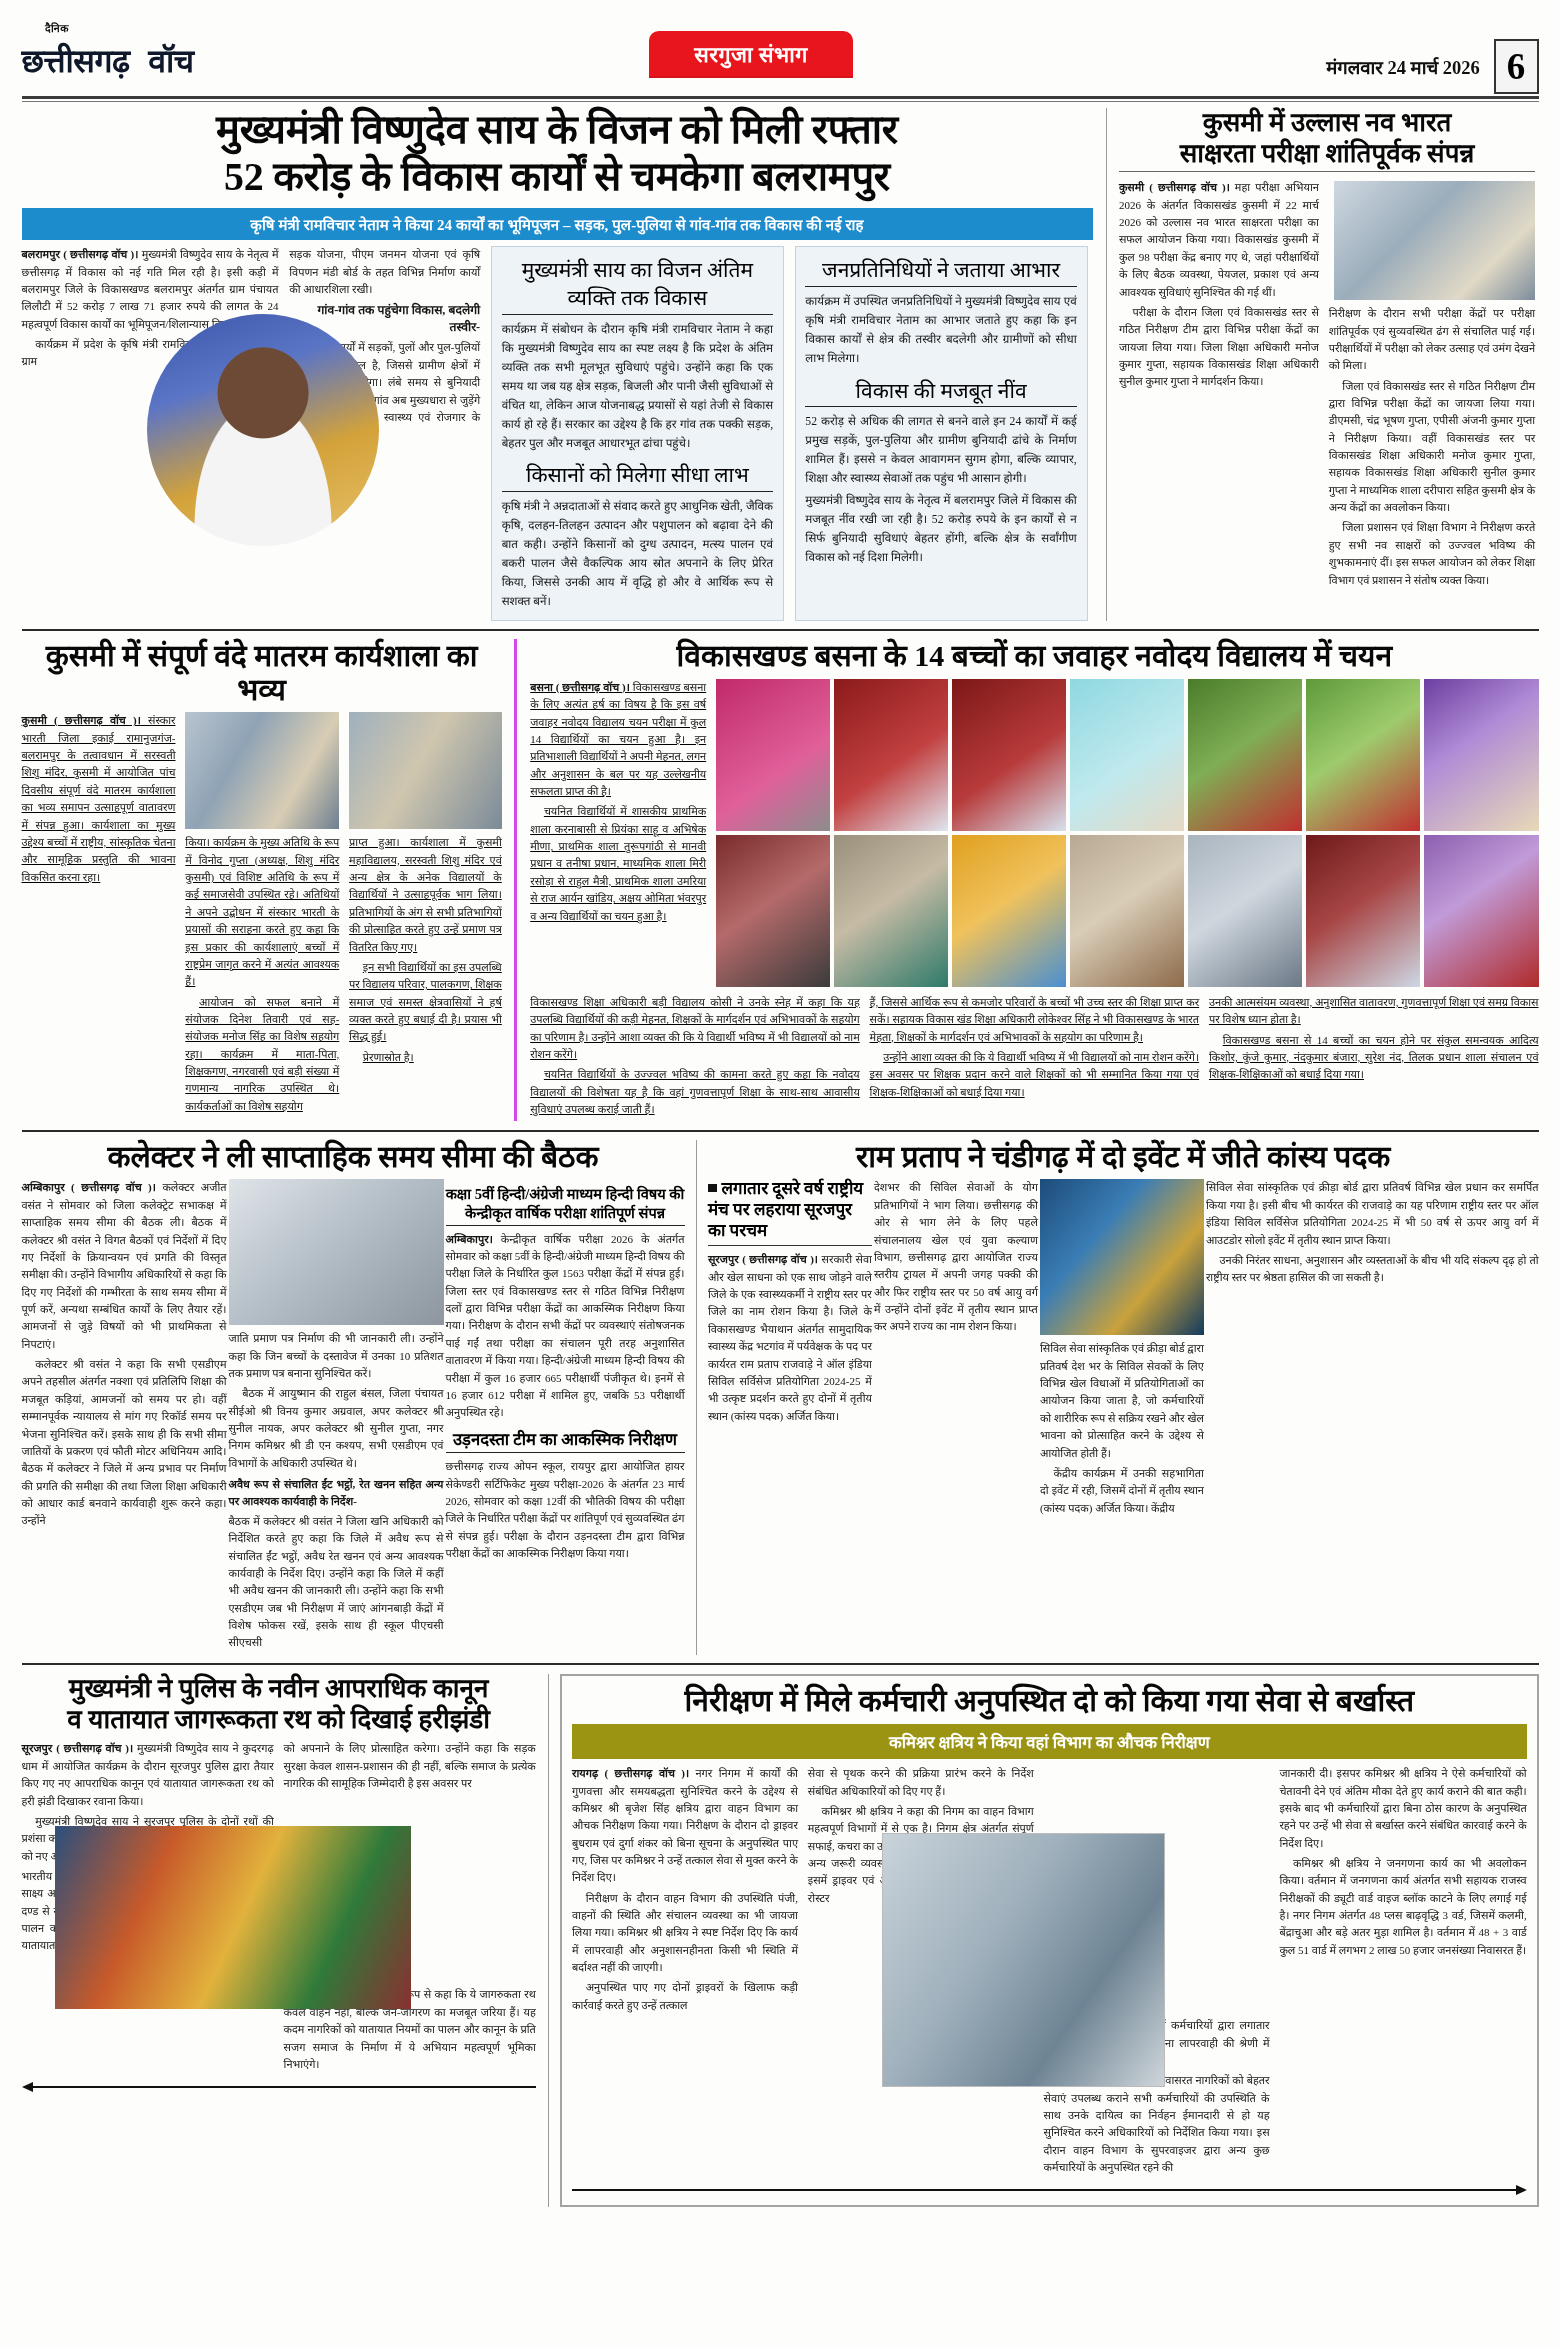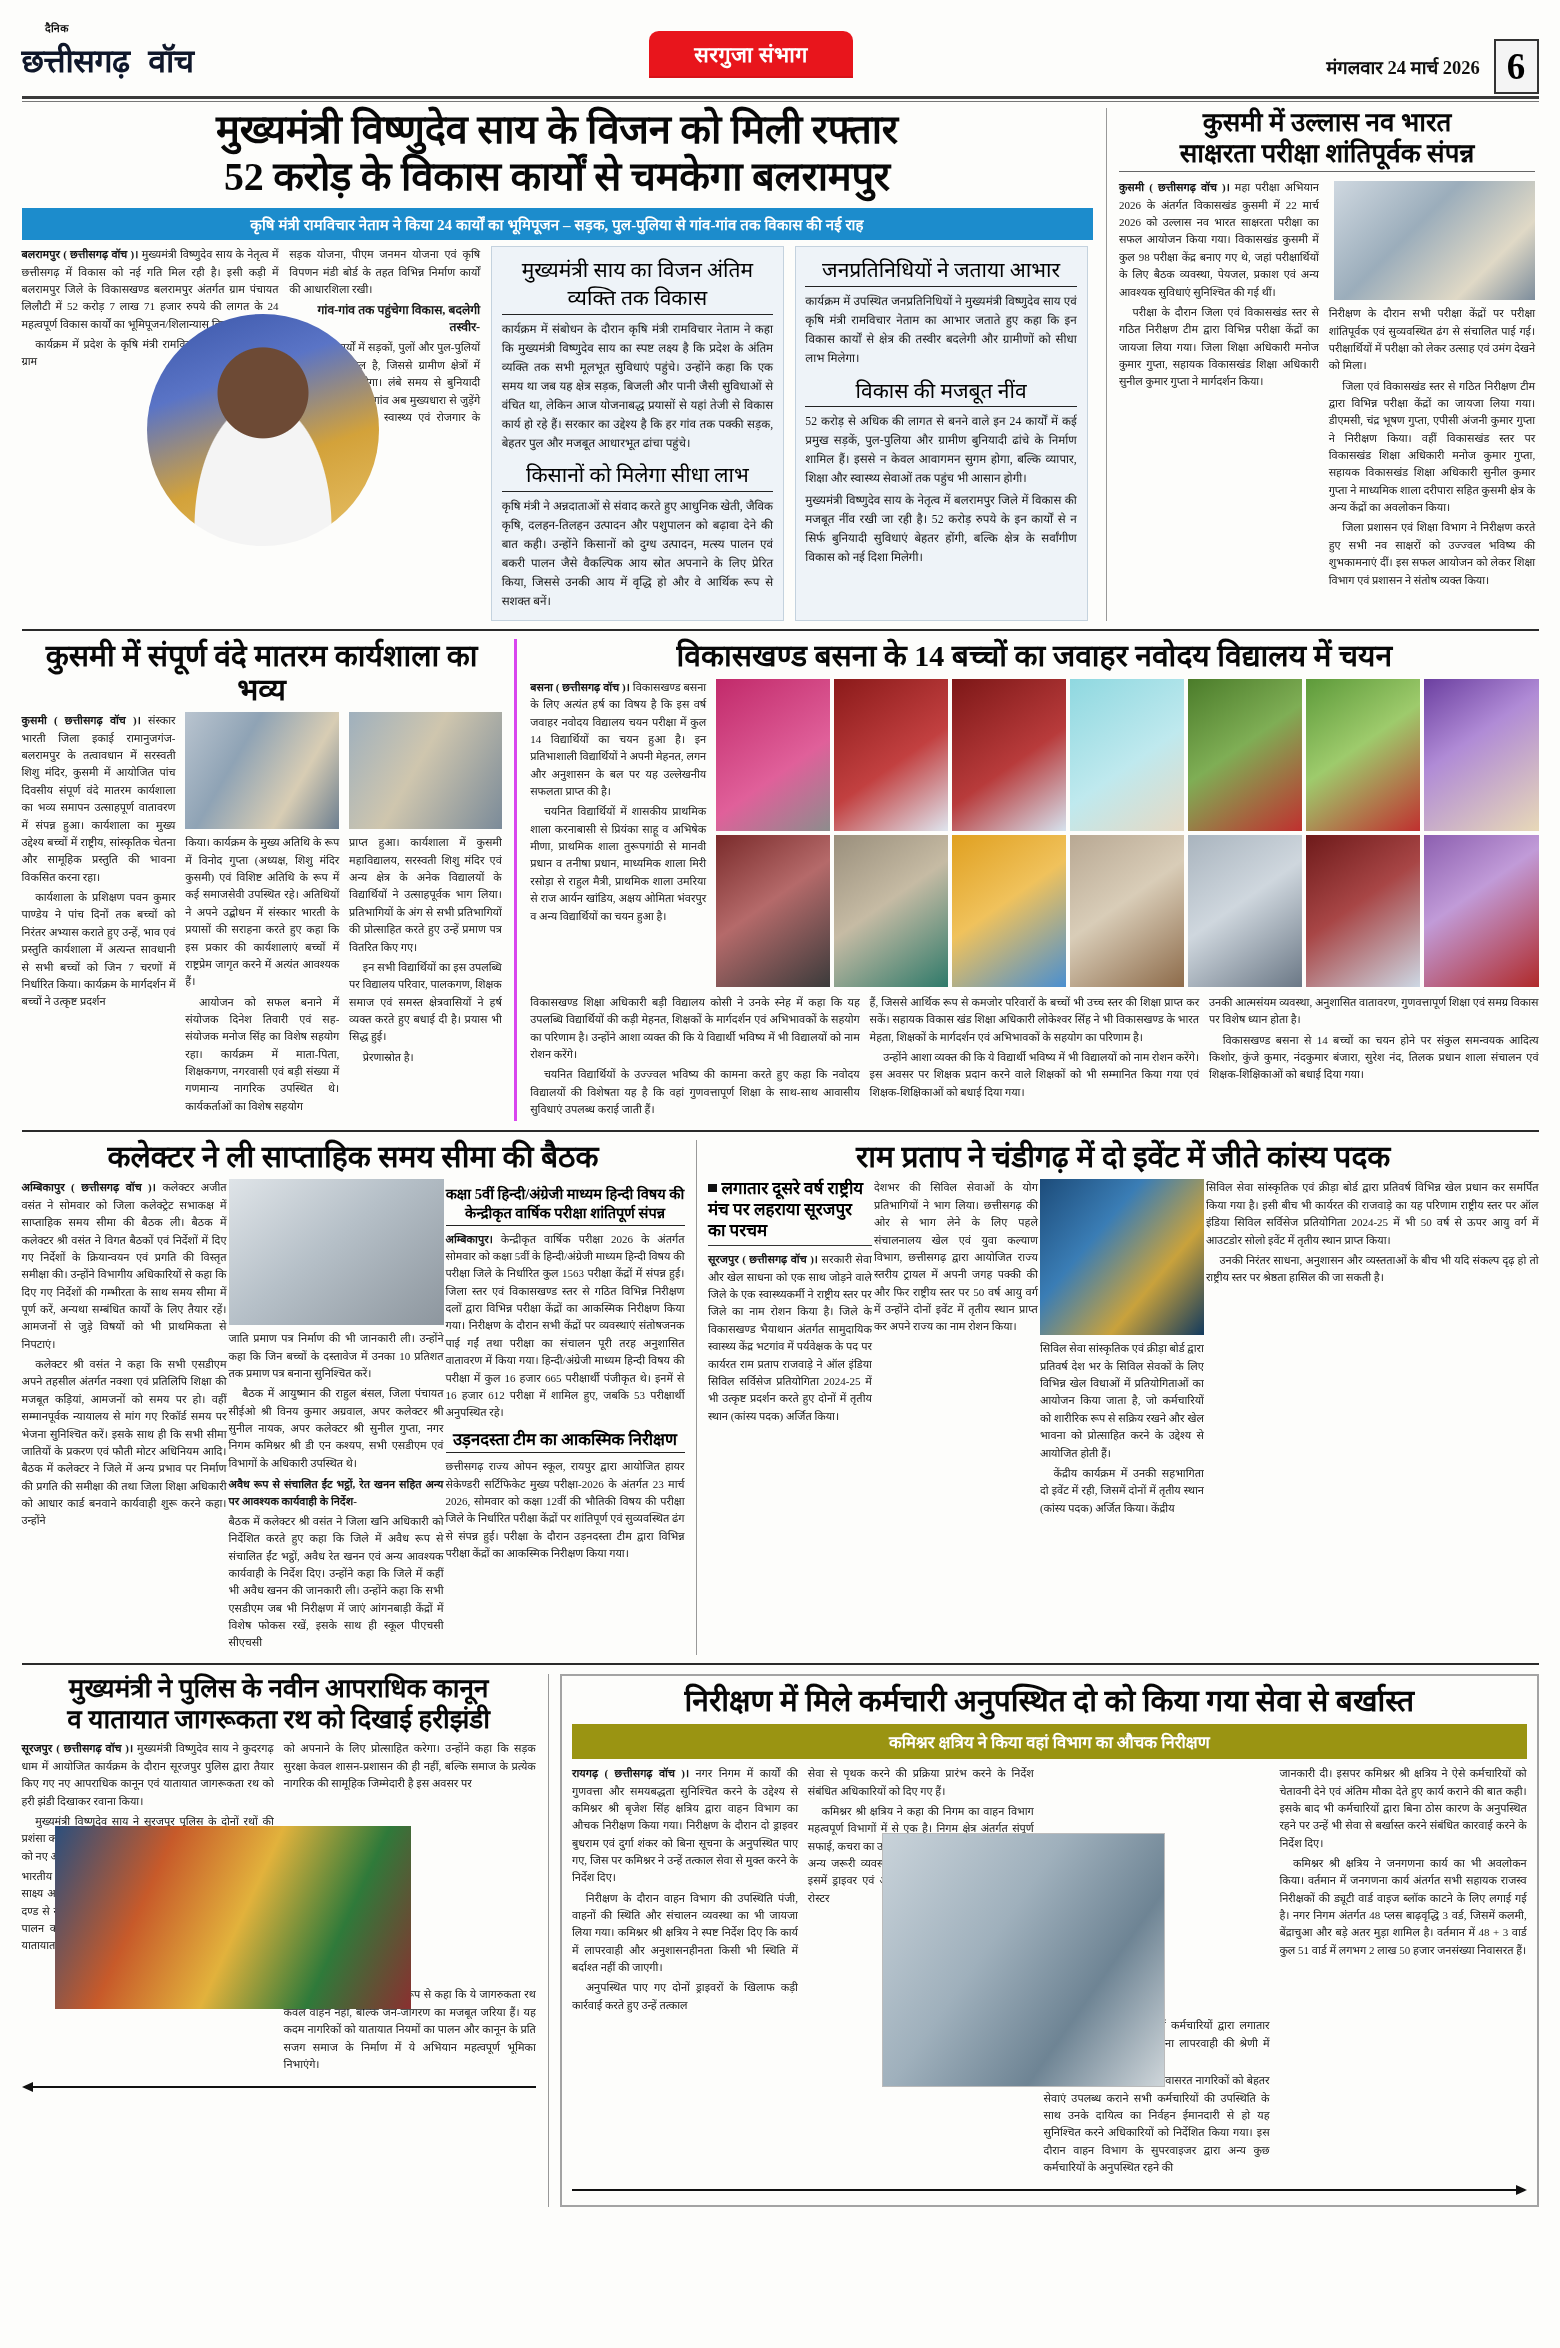--- a/index.html
+++ b/index.html
@@ -90,21 +90,21 @@
   .s1-cols { display:flex; gap:10.7px; margin-top:6.8px; }
   .s1-c1 { width:257px; position:relative; }
   .s1-c3 { flex:1; }
 
   .sec1-right .s1r-cols { display:flex; gap:9.8px; margin-top:5.9px; }
 
   
   .sec2 { display:flex; gap:13.7px; margin-top:7.8px; }
   .sec2-left { width:495px; border-right:3px solid #d946ef; padding-right:11.7px; }
   .sec2-right { flex:1; }
-  .s2-cols { display:flex; gap:9.8px; margin-top:5.9px; }
+  .s2-cols { display:flex; gap:9.8px; margin-top:5.9px;text-decoration:underline; }
 
   .student-grid { display:grid; grid-template-columns:repeat(7,1fr); gap:3.9px; }
   .student-grid .photo { aspect-ratio:3/4; }
 
   
   .sec3 { display:flex; gap:11.7px; margin-top:7.8px; }
   .sec3-a { width:663px; }
   .sec3-c { flex:1; }
   .s3-cols { display:flex; gap:2px; margin-top:5.9px; }
 
@@ -253,21 +253,20 @@
 
   <div class="sec2">
 
     <div class="sec2-left">
       <div class="hl hl-lg">कुसमी में संपूर्ण वंदे मातरम कार्यशाला का भव्य</div>
       <div class="s2-cols">
         <div style="width:154px">
           <div class="body-col">
             <p class="noind"><span class="lead">कुसमी ( छत्तीसगढ़ वॉच )।</span>
               <span>संस्कार भारती जिला इकाई रामानुजगंज-बलरामपुर के तत्वावधान में सरस्वती शिशु मंदिर, कुसमी में आयोजित पांच दिवसीय संपूर्ण वंदे मातरम कार्यशाला का भव्य समापन उत्साहपूर्ण वातावरण में संपन्न हुआ। कार्यशाला का मुख्य उद्देश्य बच्चों में राष्ट्रीय, सांस्कृतिक चेतना और सामूहिक प्रस्तुति की भावना विकसित करना रहा।</span></p>
-            <p>कार्यशाला के प्रशिक्षण पवन कुमार पाण्डेय ने पांच दिनों तक बच्चों को निरंतर अभ्यास कराते हुए उन्हें, भाव एवं प्रस्तुति कार्यशाला में अत्यन्त सावधानी से सभी बच्चों को जिन 7 चरणों में निर्धारित किया। कार्यक्रम के मार्गदर्शन में बच्चों ने उत्कृष्ट प्रदर्शन</p>
           </div>
         </div>
         <div style="width:154px">
           <div class="photo ph-group1" style="width:100%;height:117px;margin:0 0 4.9px 0"></div>
           <div class="body-col">
             <p class="noind">किया। कार्यक्रम के मुख्य अतिथि के रूप में विनोद गुप्ता (अध्यक्ष, शिशु मंदिर कुसमी) एवं विशिष्ट अतिथि के रूप में कई समाजसेवी उपस्थित रहे। अतिथियों ने अपने उद्बोधन में संस्कार भारती के प्रयासों की सराहना करते हुए कहा कि इस प्रकार की कार्यशालाएं बच्चों में राष्ट्रप्रेम जागृत करने में अत्यंत आवश्यक हैं।</p>
             <p>आयोजन को सफल बनाने में संयोजक दिनेश तिवारी एवं सह-संयोजक मनोज सिंह का विशेष सहयोग रहा। कार्यक्रम में माता-पिता, शिक्षकगण, नगरवासी एवं बड़ी संख्या में गणमान्य नागरिक उपस्थित थे। कार्यकर्ताओं का विशेष सहयोग</p>
           </div>
         </div>
         <div style="flex:1">

